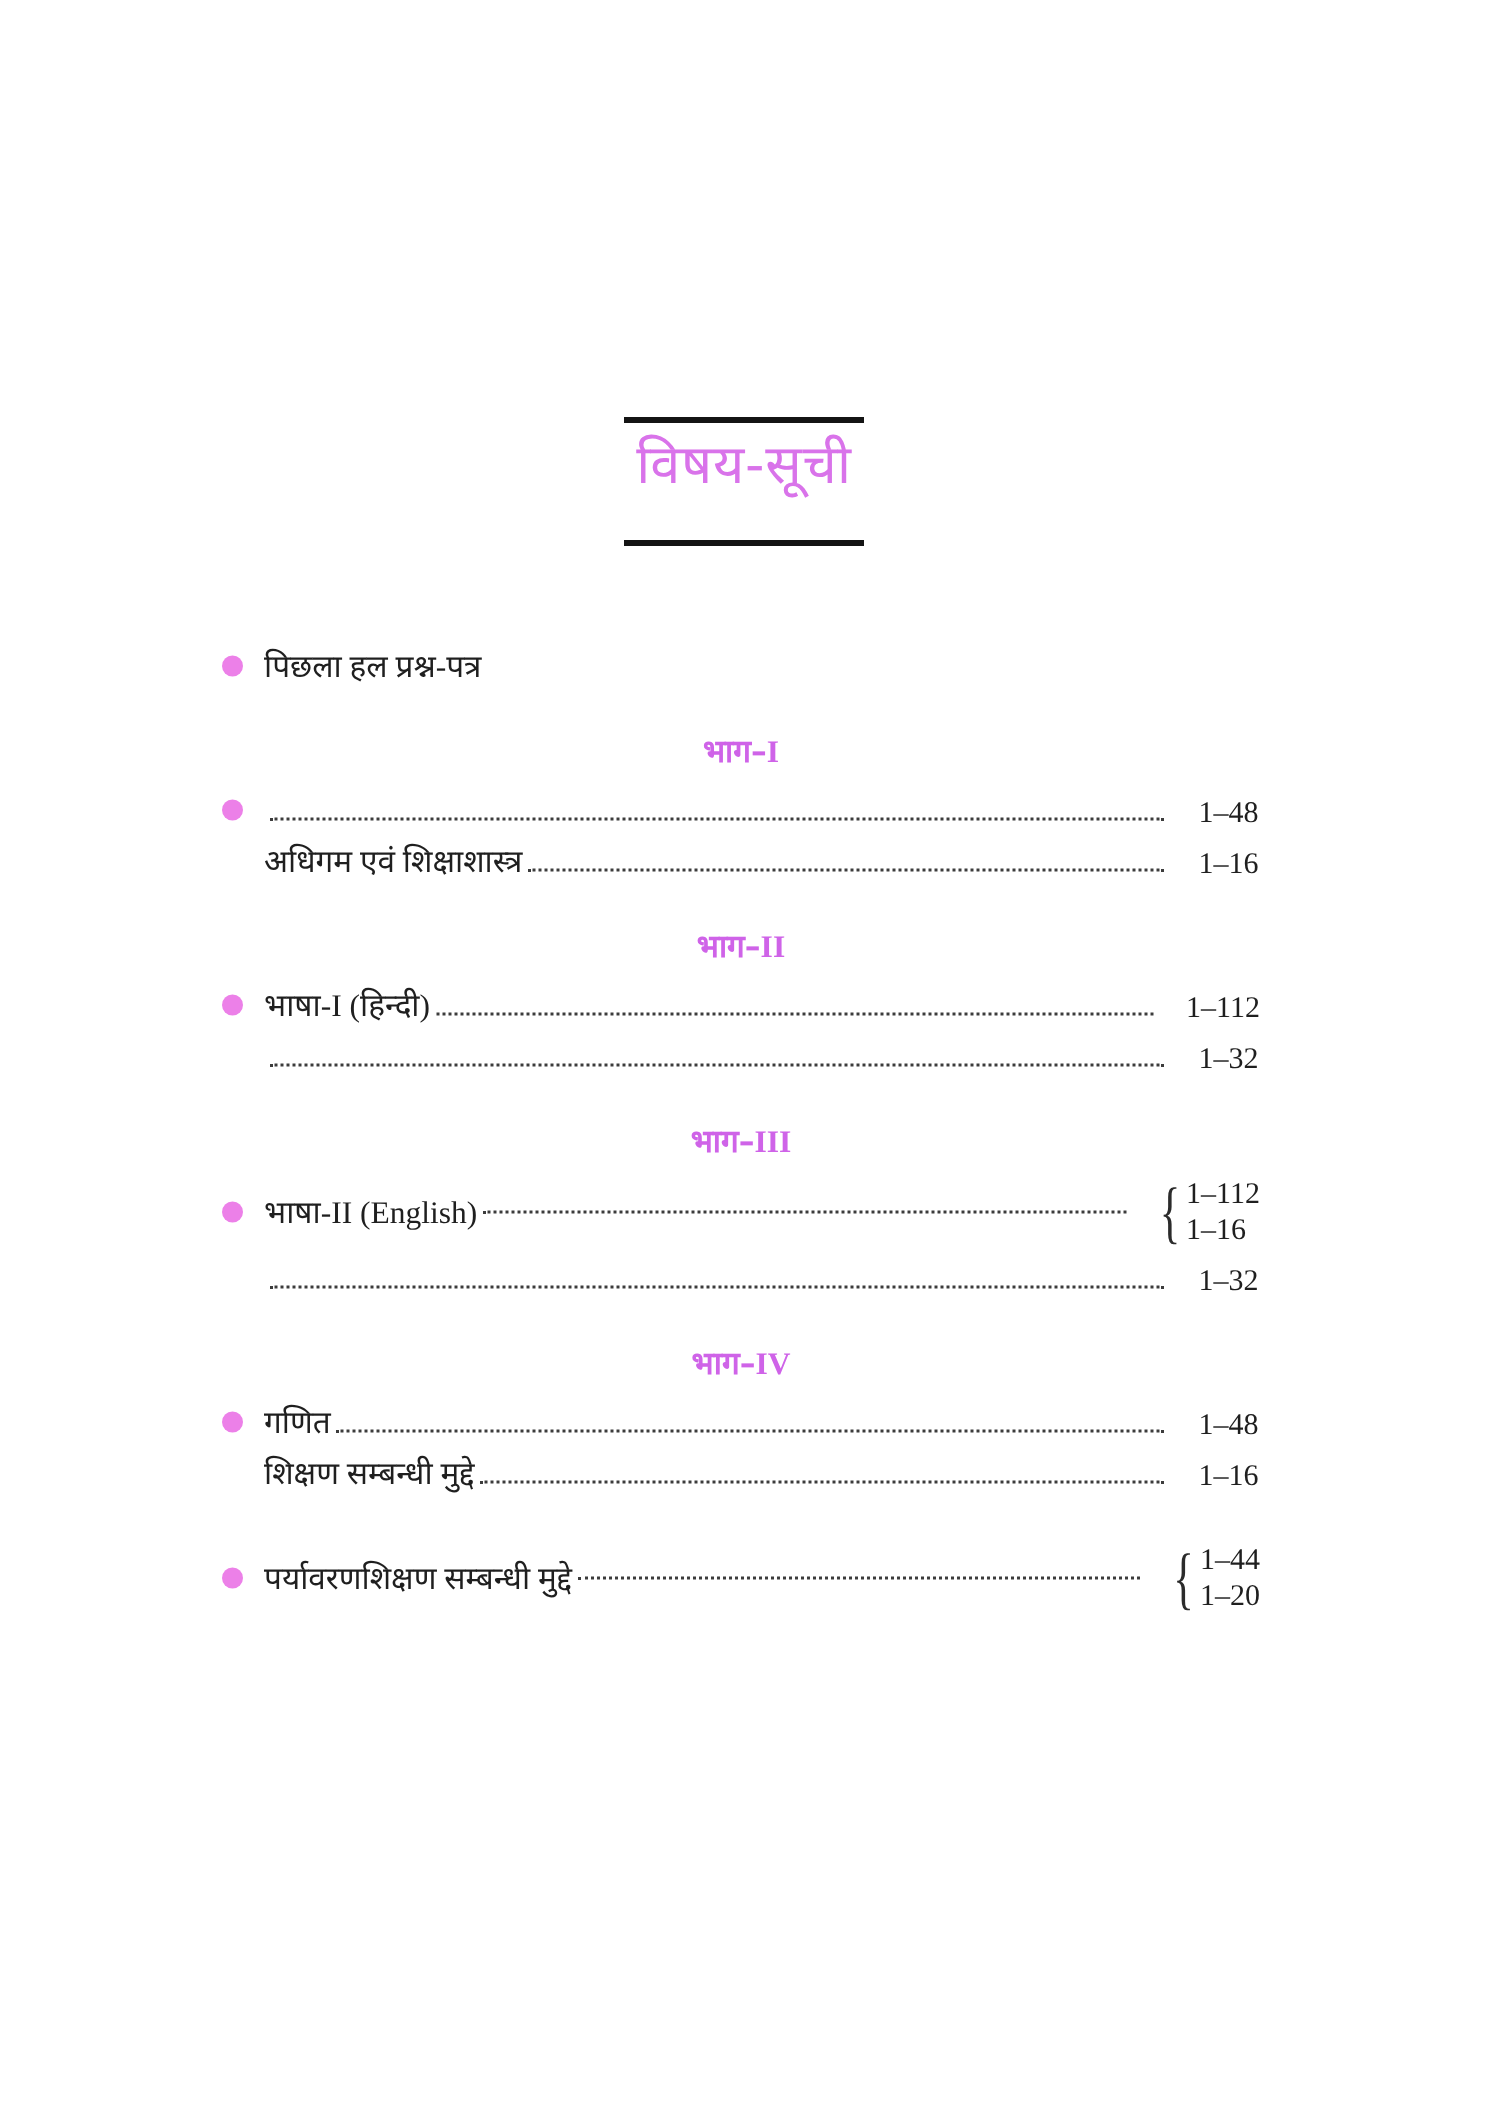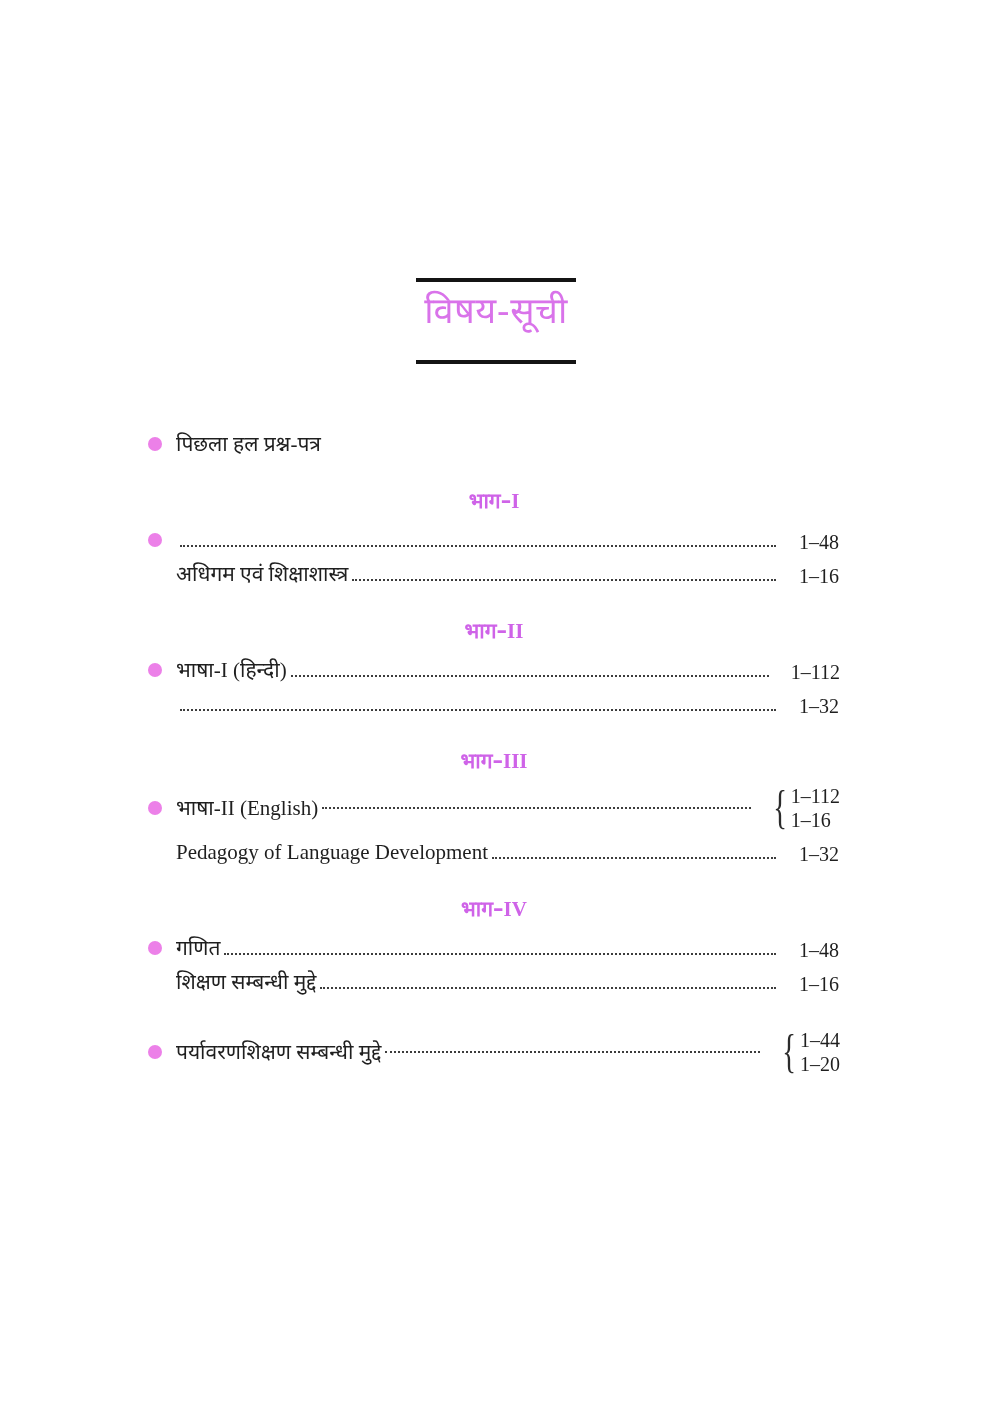--- a/index.html
+++ b/index.html
@@ -150,21 +150,20 @@
         <span class="pages-group">
           <span class="brace">{</span>
           <span class="pages-stack">
             <span>1–112</span>
             <span>1–16</span>
           </span>
         </span>
       </div>
       <div class="row">
         <span class="bullet-spacer"></span>
-        <span class="label">Pedagogy of Language Development</span>
         <span class="leader"></span>
         <span class="pages">1–32</span>
       </div>
     </div>
 
     <div class="section">
       <div class="section-heading"><span>भाग–</span><span class="roman">IV</span></div>
       <div class="row">
         <span class="bullet"></span>
         <span class="label">गणित</span>

